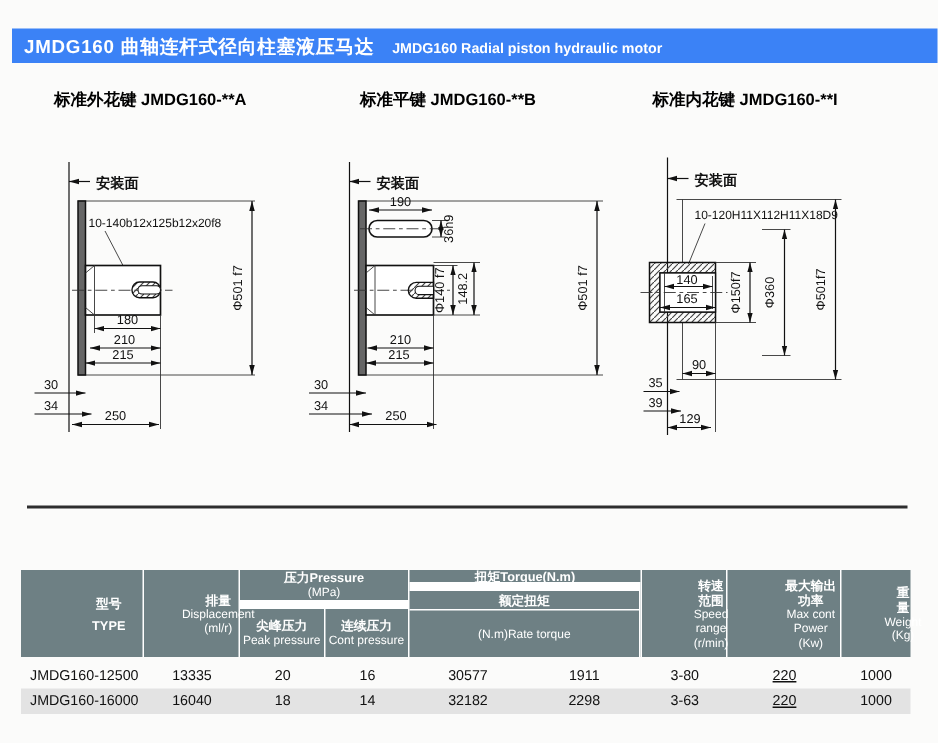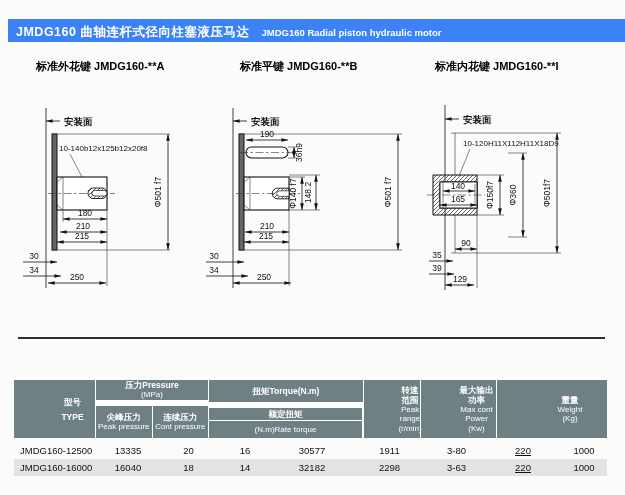--- a/index.html
+++ b/index.html
@@ -202,51 +202,56 @@
 
 <div class="rule"></div>
 
 <div class="dtable">
   <div class="thead">
     <div class="cell w-type">
       <div class="cn">型号</div>
       <div class="gap6"></div>
       <div class="cn">TYPE</div>
     </div>
+    <div class="cell w-disp">
+      <div class="cn">排量</div>
+      <div class="en">Displacement</div>
+      <div class="en">(ml/r)</div>
+    </div>
     <div class="grp w-press">
       <div class="gt" style="height:26px">
         <div class="cn">压力Pressure</div>
         <div class="en">(MPa)</div>
       </div>
       <div class="gsub">
         <div class="sub">
           <div class="cn">尖峰压力</div>
           <div class="en">Peak pressure</div>
         </div>
         <div class="sub last">
           <div class="cn">连续压力</div>
           <div class="en">Cont pressure</div>
         </div>
       </div>
     </div>
     <div class="grp w-torque">
-      <div class="gt cn" style="height:28px">扭矩Torque(N.m)</div>
+      <div class="gt cn" style="height:14px">扭矩Torque(N.m)</div>
       <div class="gsub">
         <div class="sub">
           <div class="tq-cn">额定扭矩</div>
           <div class="tq-en">
             <div class="en">(N.m)</div>
             <div class="en">Rate torque</div>
           </div>
         </div>
       </div>
     </div>
     <div class="cell w-speed">
       <div class="cn">转速范围</div>
-      <div class="en">Peak range</div>
+      <div class="en">Speed range</div>
       <div class="en">(r/min)</div>
     </div>
     <div class="cell w-power">
       <div class="cn">最大输出功率</div>
       <div class="en">Max cont Power</div>
       <div class="en">(Kw)</div>
     </div>
     <div class="cell w-weight last">
       <div class="cn">重量</div>
       <div class="en">Weight</div>

